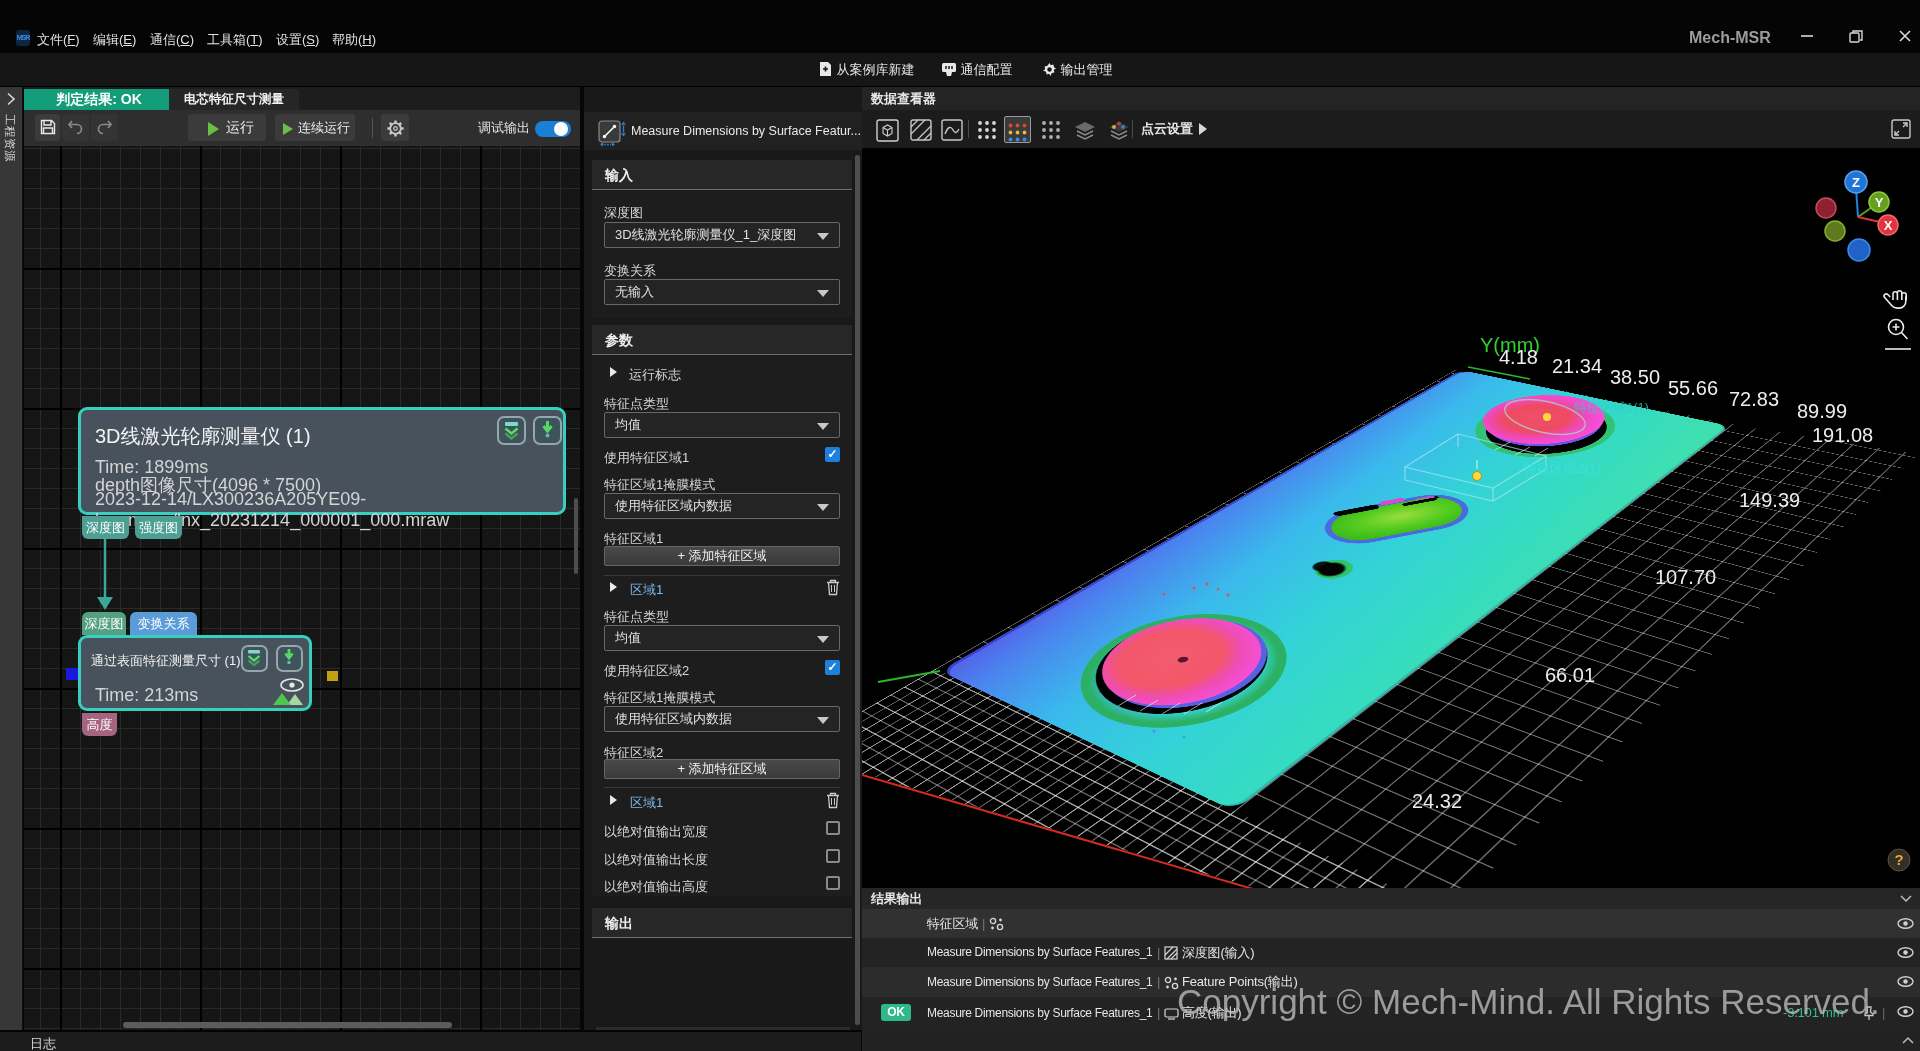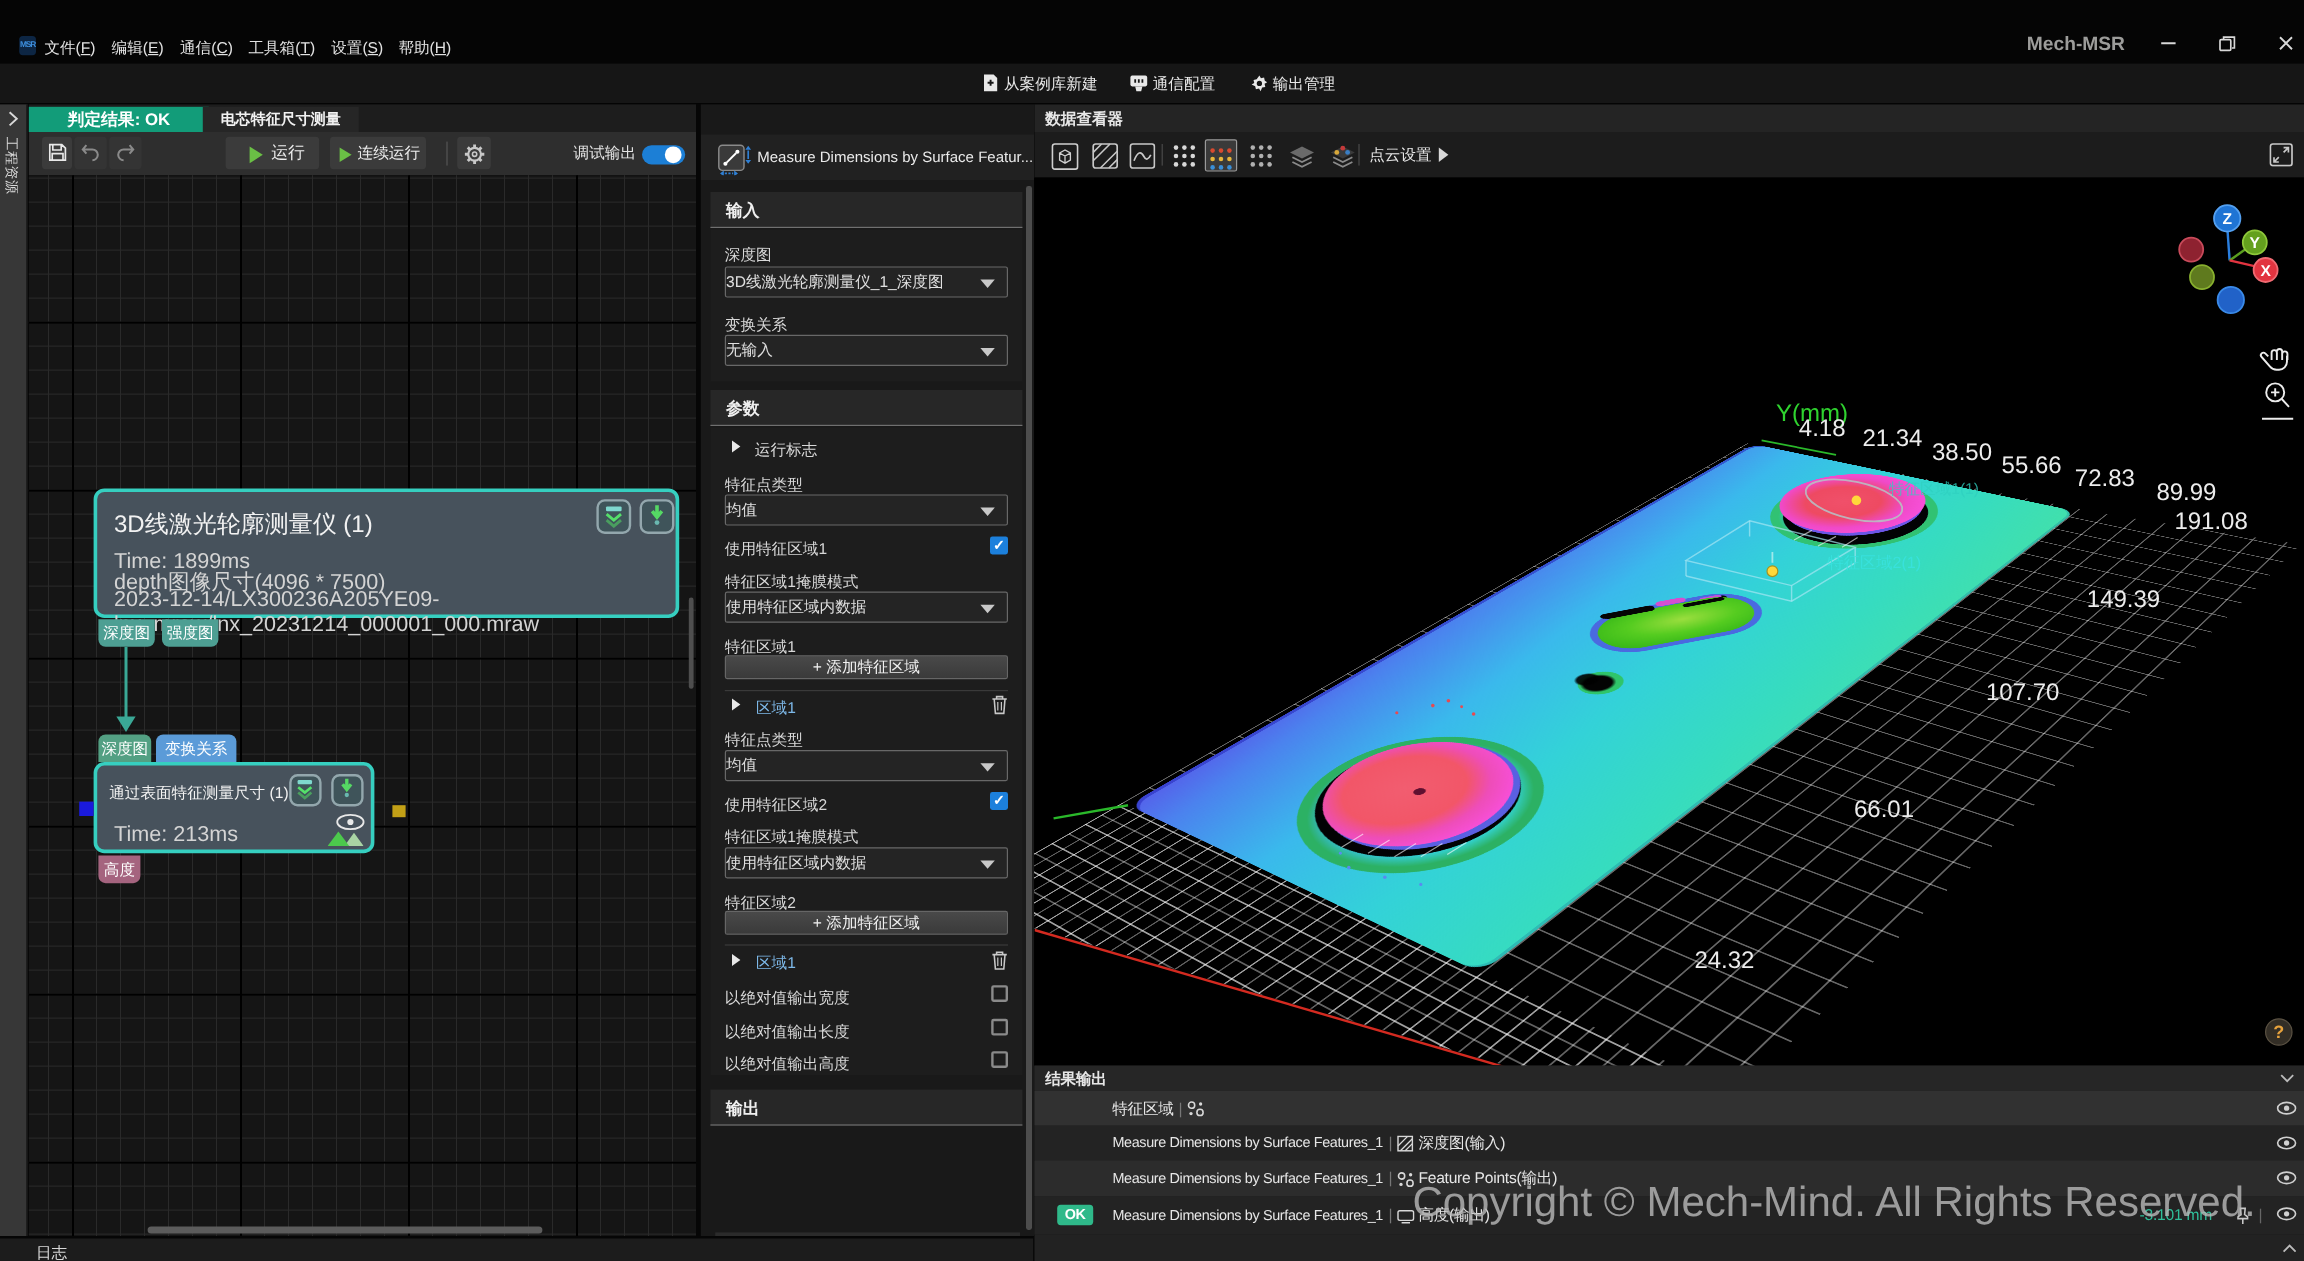--- a/index.html
+++ b/index.html
@@ -36,32 +36,32 @@
 .nodetitle{position:absolute;color:#f2f2f2;font-size:20px;}
 .nodeline{position:absolute;color:#d4d4d4;font-size:18px;}
 .nbtn{position:absolute;width:29px;height:29px;border:2px solid #93a7ad;border-radius:7px;background:#3f545a;}
 .tag{position:absolute;height:23px;color:#fff;font-size:13px;text-align:center;line-height:23px;}
 
 #mpanel{position:absolute;left:584px;top:87px;width:278px;height:943px;background:#191919;overflow:hidden;}
 #mphead{position:absolute;left:0;top:25px;width:278px;height:38px;background:#212121;}
 .sechead{position:absolute;left:8px;width:260px;height:30px;background:#272727;color:#f0f0f0;font-weight:bold;font-size:14px;line-height:30px;padding-left:13px;border-bottom:1px solid #707070;}
 .secbody{position:absolute;left:8px;width:260px;background:#1d1d1d;}
 .plabel{position:absolute;left:20px;color:#d8d8d8;font-size:13px;}
-.dropdown{position:absolute;left:20px;width:236px;height:26px;background:#242424;border:1px solid #686868;border-radius:2px;color:#e0e0e0;font-size:13px;line-height:24px;}
+.dropdown{position:absolute;left:20px;width:236px;height:26px;background:#242424;border:1px solid #686868;border-radius:2px;color:#e0e0e0;font-size:13px;line-height:24px;padding-left:10px;}
 .dropdown:after{content:"";position:absolute;right:10px;top:10px;border-left:6px solid transparent;border-right:6px solid transparent;border-top:7px solid #c8c8c8;}
 .cbx{position:absolute;width:15px;height:15px;border-radius:2px;}
 .cbx.on{background:#1c80dc;color:#fff;font-size:12px;font-weight:bold;text-align:center;line-height:15px;}
 .cbx.off{border:2px solid #8a8a8a;background:transparent;width:14px;height:14px;}
 .addbtn{position:absolute;left:20px;width:236px;height:20px;background:linear-gradient(#494949,#3a3a3a);border:1px solid #666;border-radius:2px;color:#f0f0f0;font-size:13px;text-align:center;line-height:18px;}
 .tri{position:absolute;width:0;height:0;border-top:5px solid transparent;border-bottom:5px solid transparent;border-left:7px solid #e8e8e8;}
 .regname{position:absolute;color:#7db8e8;font-size:13px;}
 
 #rpanel{position:absolute;left:862px;top:87px;width:1058px;height:964px;background:#000;}
 #rphead{position:absolute;left:0;top:0;width:1058px;height:23px;background:#242424;color:#e8e8e8;font-size:13px;font-weight:bold;line-height:23px;padding-left:9px;}
-#rtoolbar{position:absolute;left:0;top:23px;width:1058px;height:38px;background:#1c1c1c;}
+#rtoolbar{position:absolute;left:0;top:23px;width:1058px;height:38px;background:#1c1c1c;font-weight:bold;}
 .ricon{position:absolute;top:9px;}
 #rcanvas{position:absolute;left:0;top:61px;width:1058px;height:740px;background:#000;overflow:hidden;}
 #plane{position:absolute;left:0;top:0;width:800px;height:540px;transform-origin:0 0;
  transform:matrix3d(1.413065,-0.401149,0,0.000731, 0.957109,0.135013,0,-0.000660, 0,0,1,0, -176.175,659.216,0,1.000);}
 #gridq{position:absolute;left:0;top:5px;width:800px;height:430px;
  background-image:linear-gradient(rgba(255,255,255,.40) 0 1px,transparent 1px),linear-gradient(90deg,rgba(255,255,255,.40) 0 1px,transparent 1px);
  background-size:20px 20px,22px 22px;
  clip-path:polygon(68px 0,780px 0,786px 300px,800px 430px,159px 430px);}
 #gridd{position:absolute;left:0;top:5px;width:180px;height:430px;
  background-image:linear-gradient(rgba(255,255,255,.38) 0 1px,transparent 1px),linear-gradient(90deg,rgba(255,255,255,.38) 0 1px,transparent 1px);

